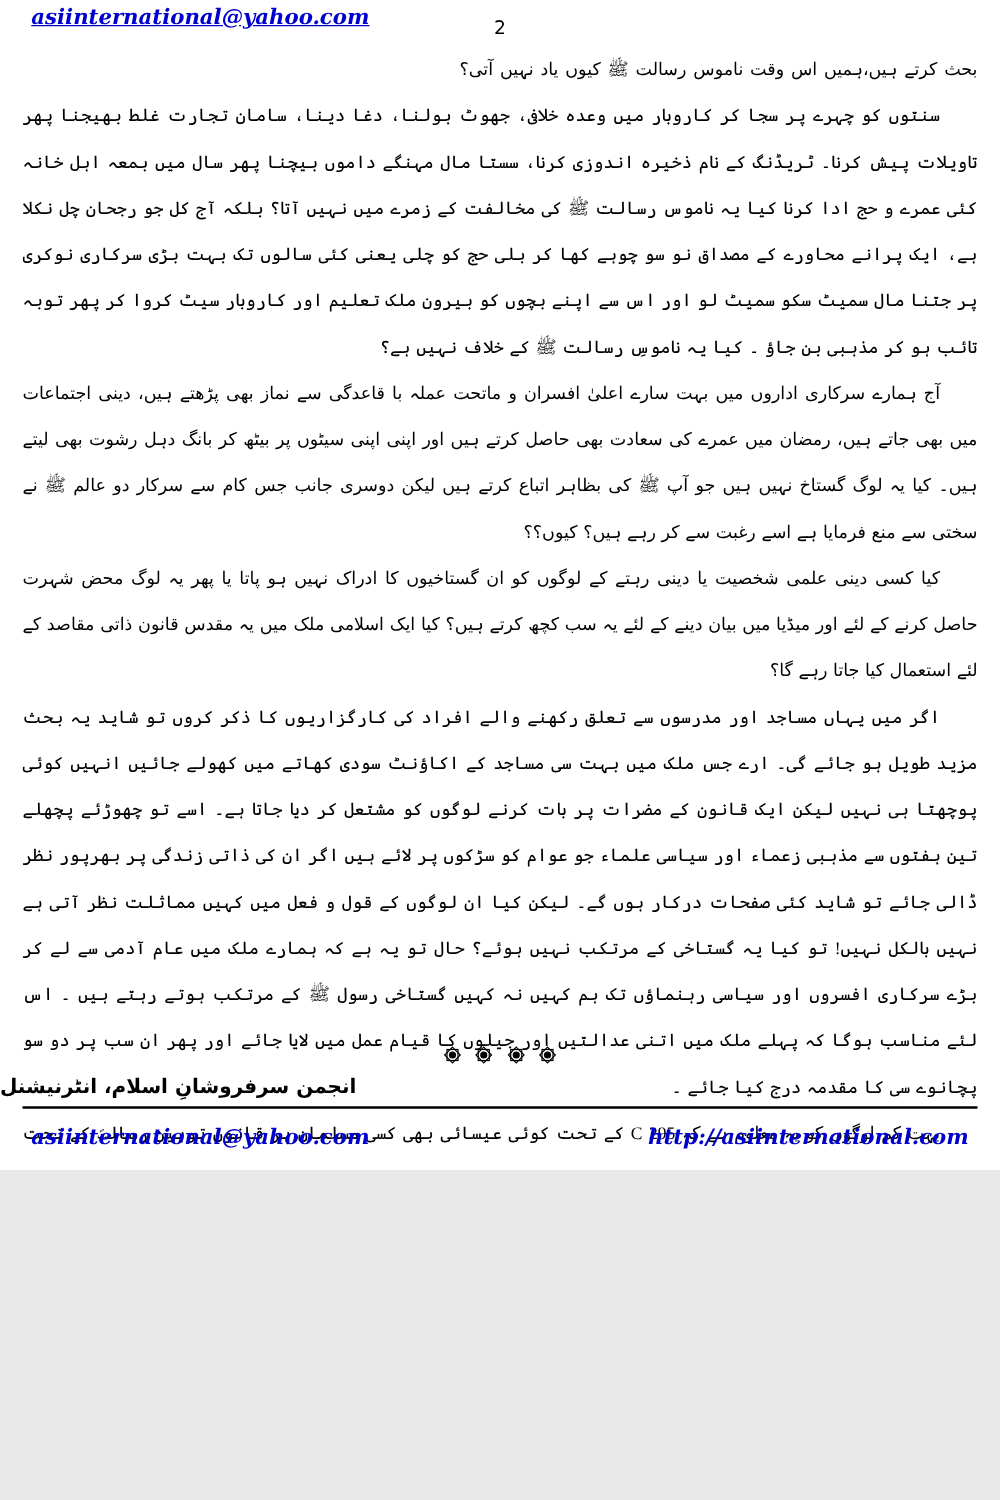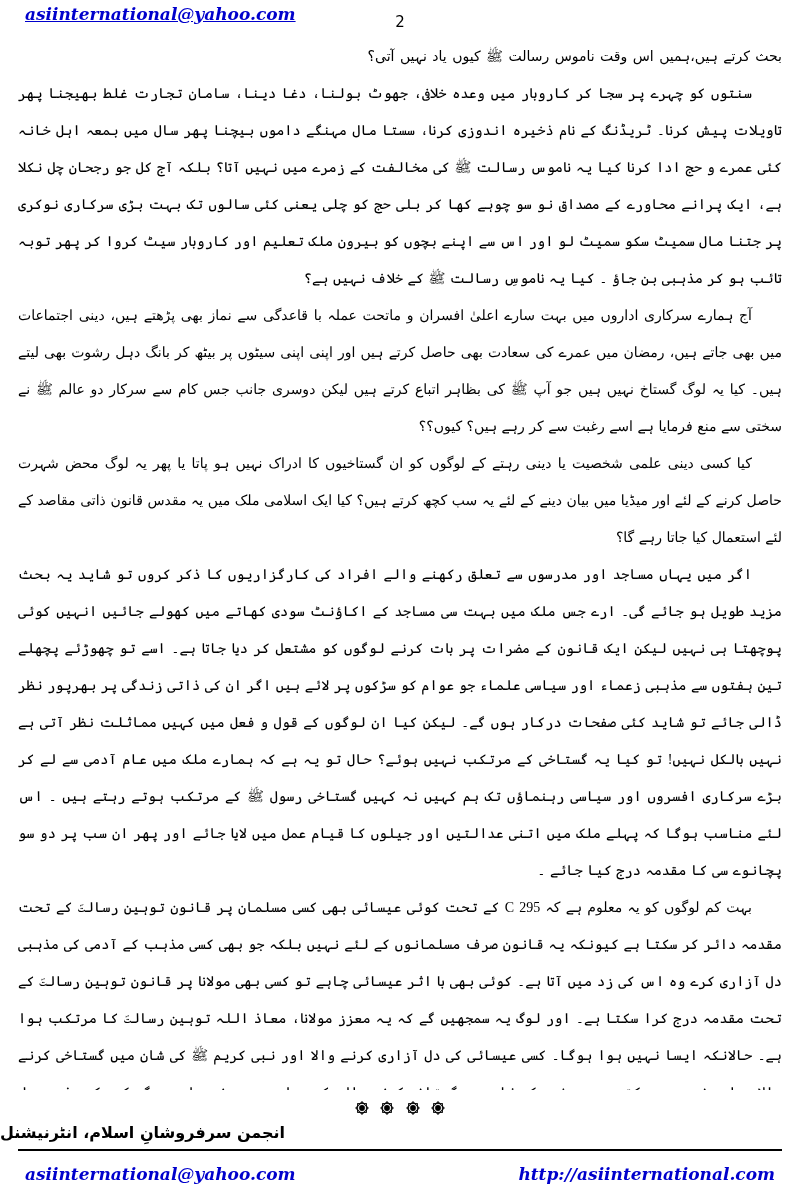--- a/index.html
+++ b/index.html
@@ -1,18 +1,18 @@
 <!DOCTYPE html>
 <html><head>
 <meta charset="utf-8">
 <style>
   html,body { margin:0; padding:0; background:#e8e8e8; }
   .page {
     position:relative;
-    width:800px; height:1200px;
+    width:800px; height:936px;
     margin:0 auto;
     background:#ffffff;
     font-family:"DejaVu Sans", sans-serif;
     color:#000;
     overflow:hidden;
   }
   
   .header-email {
     position:absolute; top:4px; left:25px;
     font-family:"DejaVu Serif", serif;

